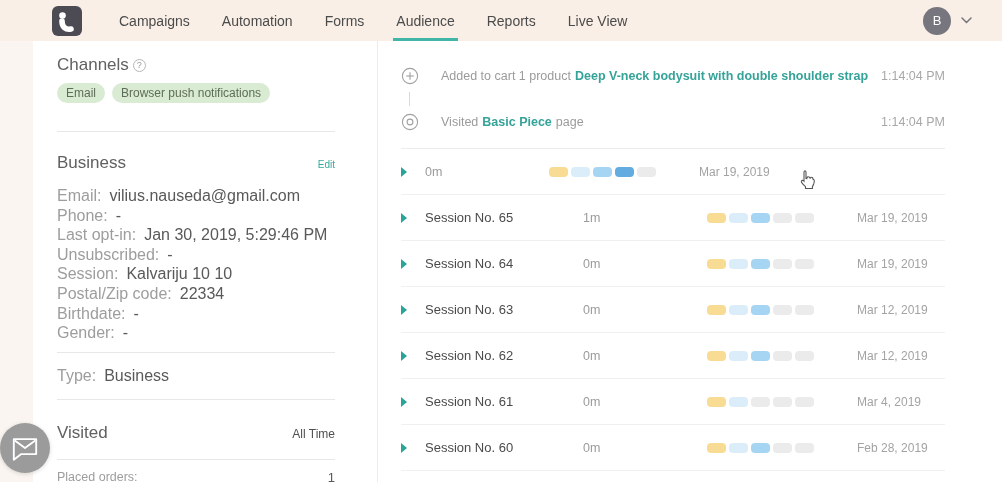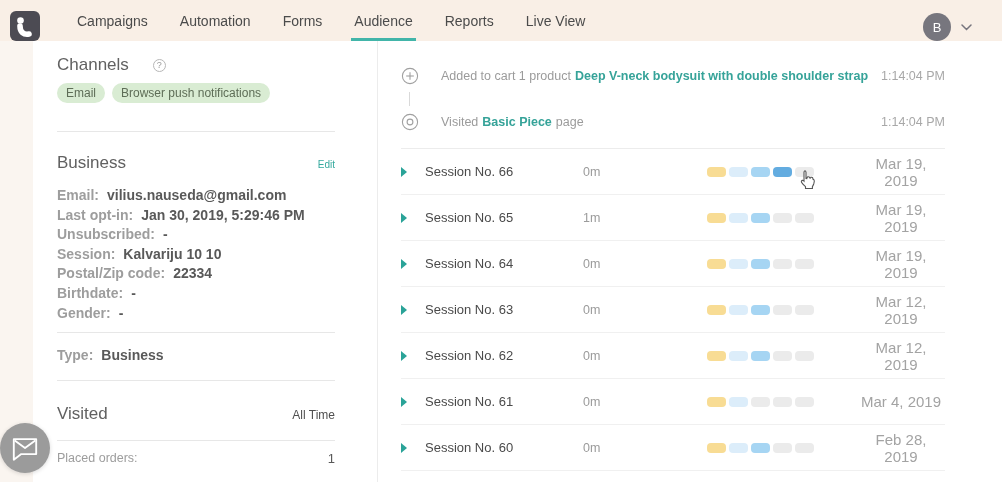--- a/index.html
+++ b/index.html
@@ -1,44 +1,44 @@
 <!DOCTYPE html>
 <html><head>
 <meta charset="utf-8">
 <style>
   * { margin:0; padding:0; box-sizing:border-box; }
   html, body { width:1002px; height:482px; overflow:hidden; }
   body { font-family:"Liberation Sans", sans-serif; background:#faf5f0; position:relative; }
 
   
-  .header { position:absolute; top:0; left:0; width:1002px; height:41px; background:#f9efe6; display:flex; align-items:flex-end; z-index:6; }
+  .header { position:absolute; top:0; left:0; width:1002px; height:41px; background:#f9efe6; display:flex; align-items:center; z-index:6;padding-left:42px; }
   .logo { width:30px; height:30px; border-radius:6px; background:#4c4b53; margin-left:10px; flex:0 0 auto; display:flex; align-items:center; justify-content:center; }
   .nav { display:flex; margin-left:21px; height:100%; }
   .nav-item { font-size:14px; color:#4b4b4b; padding:0 11px; margin:0 5px; display:flex; align-items:center; height:100%; position:relative; cursor:pointer; white-space:nowrap; }
   .nav-item.active::after { content:""; position:absolute; left:8px; right:8px; bottom:0; height:3px; background:#42b5a9; }
   .header-right { margin-left:auto; display:flex; align-items:center; gap:10px; padding-right:30px; }
   .avatar { width:28px; height:28px; border-radius:50%; background:#77767e; color:#fff; font-size:13px; display:flex; align-items:center; justify-content:center; cursor:pointer; }
 
   
   .left-panel { position:absolute; left:33px; top:41px; width:344px; height:441px; background:#fff; padding:14px 42px 0 24px; }
   .right-panel { position:absolute; left:377px; top:41px; width:625px; height:441px; background:#fff; border-left:1px solid #ececec; padding:0 57px 0 23px; }
 
-  h2.sec-title { font-size:17px; font-weight:400; color:#616161; display:inline-flex; align-items:center; gap:24px; }
+  h2.sec-title { font-size:17px; font-weight:400; color:#616161; display:inline-flex; align-items:center; gap:4px; }
   .sec-head { display:flex; align-items:baseline; justify-content:space-between; }
   .divider { border:none; border-top:1px solid #e7e7e7; margin:0; }
 
   .help-icon { width:13px; height:13px; border:1px solid #b7b7b7; border-radius:50%; font-size:9px; color:#9a9a9a; display:inline-flex; align-items:center; justify-content:center; cursor:pointer; }
 
   .tags { margin-top:8px; display:flex; gap:7px; }
   .tag { background:#d9ecd3; color:#5e6d57; font-size:12px; padding:3px 9px; border-radius:10px; white-space:nowrap; }
 
   .link { color:#35a99e; font-size:10px; cursor:pointer; text-decoration:none; }
 
   .d-rows { margin-top:13px; }
-  .d-row { font-size:14px; line-height:19.6px;font-weight:bold; }
+  .d-row { font-size:16px; line-height:19.6px; }
   .d-row .lbl { color:#9d9d9d; margin-right:8px; }
   .d-row .val { color:#595959; }
 
   .metric-row { display:flex; justify-content:space-between; font-size:12.5px; margin-top:10px; }
   .metric-row .lbl { color:#9d9d9d; }
   .metric-row .val { color:#595959; font-size:13px; }
 
   .all-time { font-size:12px; color:#4f4f4f; cursor:pointer; }
 
   
@@ -55,21 +55,21 @@
 
   
   .sessions { margin-top:11px; border-top:1px solid #ececec; }
   .session-row { display:flex; align-items:center; height:46px; border-bottom:1px solid #f0f0f0; cursor:pointer; }
   .tri { width:24px; flex:0 0 auto; display:flex; align-items:center; }
   .tri::before { content:""; border-left:6px solid #2aa398; border-top:5px solid transparent; border-bottom:5px solid transparent; }
   .s-label { flex:0 0 158px; font-size:13px; color:#4a4a4a; }
   .s-dur { flex:0 0 124px; font-size:12.5px; color:#9b9b9b; }
   .s-bars { flex:0 0 150px; display:flex; gap:3px; }
   .seg { width:19px; height:10px; border-radius:4px; display:inline-block; }
-  .s-date { flex:1; text-align:center; font-size:15px; color:#a3a3a3; }
+  .s-date { flex:1; text-align:left; font-size:12px; color:#a3a3a3; }
 
   
   .chat-fab { position:absolute; left:0px; top:423px; width:50px; height:50px; border-radius:50%; background:#9b9b9b; display:flex; align-items:center; justify-content:center; z-index:8; cursor:pointer; box-shadow:0 1px 4px rgba(0,0,0,.15); }
 
   
   .cursor { position:absolute; left:799px; top:169px; z-index:20; pointer-events:none; }
 </style>
 </head>
 <body>
 
@@ -116,20 +116,23 @@
       <h2 class="sec-title">
           <span>Business</span>
         </h2>
       <a class="link">Edit</a>
     </div>
     <div class="d-rows">
       <div class="d-row">
           <span class="lbl">Email:</span><span class="val">vilius.nauseda@gmail.com</span>
         </div>
         <div class="d-row">
+          <span class="lbl">Phone:</span><span class="val">-</span>
+        </div>
+        <div class="d-row">
           <span class="lbl">Last opt-in:</span><span class="val">Jan 30, 2019, 5:29:46 PM</span>
         </div>
         <div class="d-row">
           <span class="lbl">Unsubscribed:</span><span class="val">-</span>
         </div>
         <div class="d-row">
           <span class="lbl">Session:</span><span class="val">Kalvariju 10 10</span>
         </div>
         <div class="d-row">
           <span class="lbl">Postal/Zip code:</span><span class="val">22334</span>
@@ -191,21 +194,20 @@
           <span class="pre">Visited</span><span class="lnk">Basic Piece</span><span class="suf">page</span>
         </span>
         <span class="tl-time">1:14:04 PM</span>
       </div>
     <div class="connector"></div>
   </div>
 
   <div class="sessions">
     <div class="session-row">
         <span class="tri"></span>
-        <span class="s-label">Session No. 66</span>
         <span class="s-dur">0m</span>
         <span class="s-bars">
           <span class="seg" style="background: rgb(248, 220, 148);"></span>
           <span class="seg" style="background: rgb(220, 237, 250);"></span>
           <span class="seg" style="background: rgb(166, 213, 243);"></span>
           <span class="seg" style="background: rgb(99, 172, 224);"></span>
           <span class="seg" style="background: rgb(235, 235, 235);"></span>
         </span>
         <span class="s-date">Mar 19, 2019</span>
       </div>

